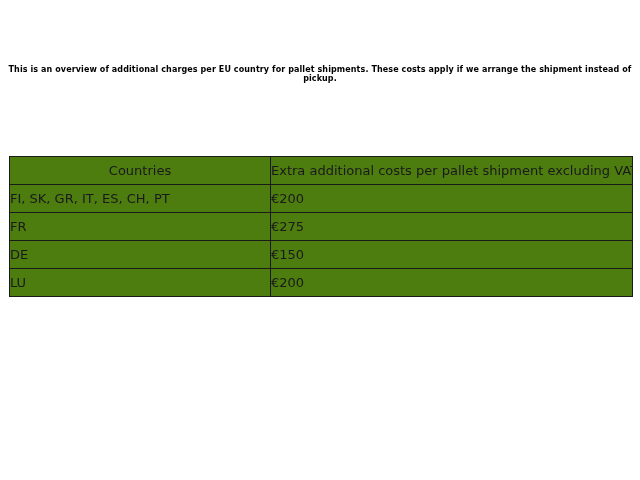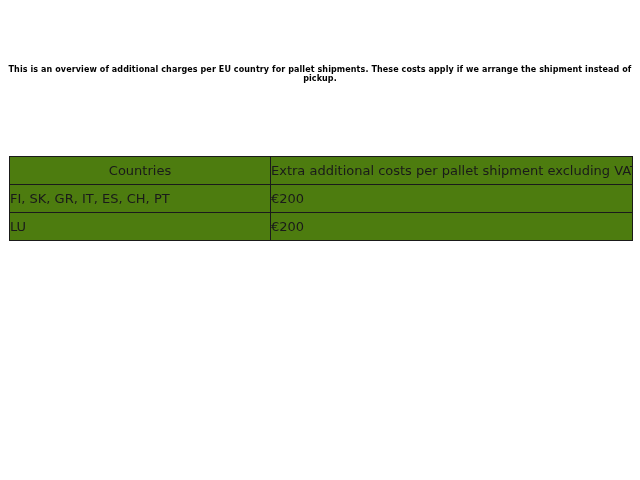--- a/index.html
+++ b/index.html
@@ -80,17 +80,25 @@
       <th class="hdr-countries">Countries</th>
       <th class="hdr-cost">Extra additional costs per pallet shipment excluding VAT</th>
     </tr>
   </thead>
   <tbody>
     <tr>
       <td class="cell-countries">FI, SK, GR, IT, ES, CH, PT</td>
       <td class="cell-cost">€200</td>
     </tr>
     <tr>
+      <td class="cell-countries">FR</td>
+      <td class="cell-cost">€275</td>
+    </tr>
+    <tr>
+      <td class="cell-countries">DE</td>
+      <td class="cell-cost">€150</td>
+    </tr>
+    <tr>
       <td class="cell-countries">LU</td>
       <td class="cell-cost">€200</td>
     </tr>
   </tbody>
 </table>
 
 </body></html>

